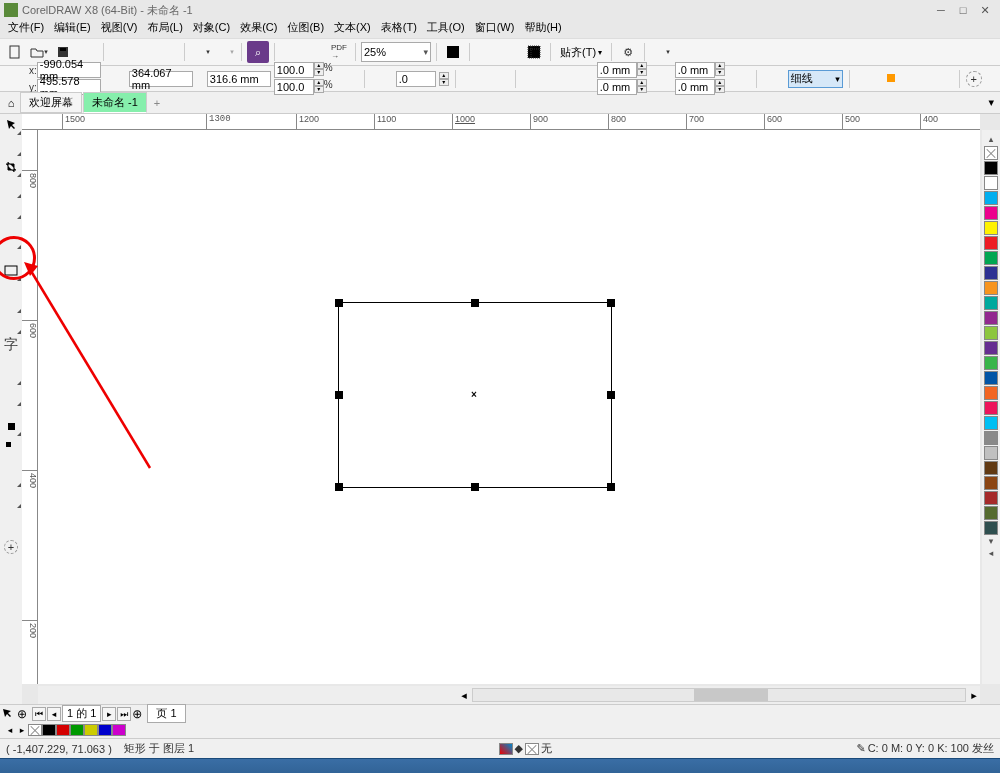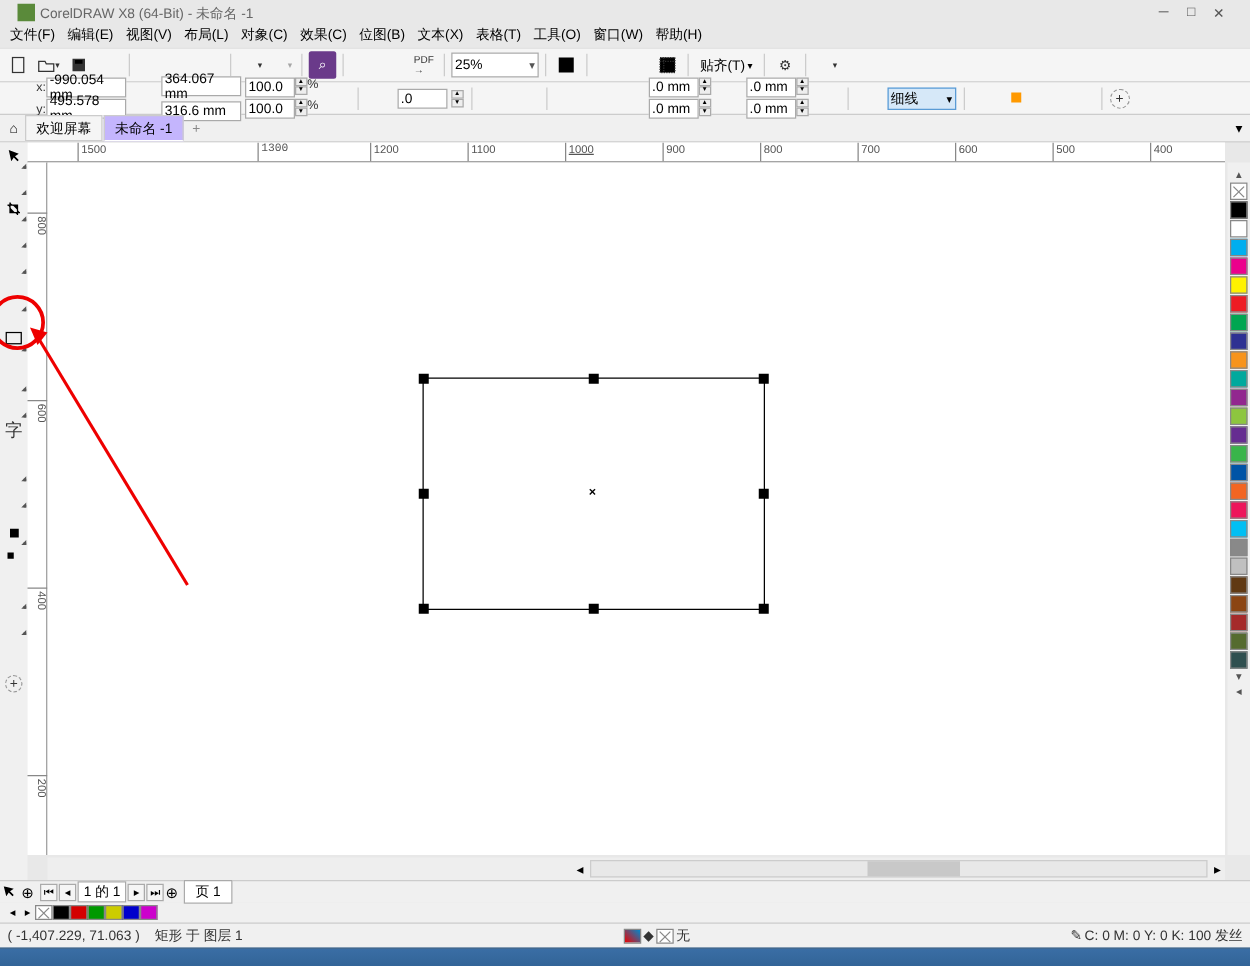--- a/index.html
+++ b/index.html
@@ -1,17 +1,17 @@
 <!DOCTYPE html>
 <html><head>
 <meta charset="utf-8">
 <style>
 *{box-sizing:border-box;margin:0;padding:0;font-family:"Microsoft YaHei",SimSun,Arial,sans-serif;font-size:11px}
 body{background:#e8e8e8;width:1000px;height:773px;overflow:hidden}
-.titlebar{height:20px;background:#e8e8e8;display:flex;align-items:center;padding:0 14px;color:#666}
+.titlebar{height:20px;background:#e8e8e8;display:flex;align-items:center;padding:0 4px;color:#666}
 .titlebar .ico{width:14px;height:14px;background:#5a8a3a;margin-right:4px}
 .titlebar .spacer{flex:1}
 .wbtn{width:22px;height:18px;display:flex;align-items:center;justify-content:center;color:#555}
 .menubar{height:18px;background:#e8e8e8;display:flex;padding:0 4px;gap:2px}
 .menubar span{padding:0 4px;color:#000;cursor:default}
 .toolbar{height:28px;background:#f5f5f5;border-top:1px solid #ddd;border-bottom:1px solid #ccc;display:flex;align-items:center;padding:0 4px;gap:2px}
 .tbtn{width:22px;height:22px;display:flex;align-items:center;justify-content:center;color:#333;border-radius:2px}
 .tsep{width:1px;height:18px;background:#ccc;margin:0 3px}
 .zoom-sel{width:70px;height:20px;border:1px solid #aaa;background:#fff;padding:0 2px;display:flex;align-items:center}
 .zoom-sel::after{content:"▾";margin-left:auto;font-size:9px;color:#555}
@@ -19,21 +19,21 @@
 .propbar .lbl{font-size:10px;color:#333}
 .pinput{width:64px;height:16px;border:1px solid #aaa;background:#fff;padding:0 2px;font-size:10px;display:flex;align-items:center}
 .pinput.s{width:40px}
 .spin{display:flex;flex-direction:column}
 .spin div{width:10px;height:7px;border:1px solid #aaa;background:#eee;font-size:6px;line-height:5px;text-align:center}
 .outline-sel{width:55px;height:18px;border:1px solid #5a9bd5;background:#d6e8f8;display:flex;align-items:center;padding:0 2px;font-size:10px}
 .outline-sel::after{content:"▾";margin-left:auto;font-size:9px}
 .tabbar{height:22px;background:#f0f0f0;border-bottom:1px solid #ccc;display:flex;align-items:center;padding:0 2px}
 .tabbar .home{width:18px;text-align:center}
 .tab{padding:2px 8px;background:#f5f5f5;border:1px solid #ccc;margin-right:1px;font-size:11px}
-.tab.active{background:#c4b5fd;border-bottom-color:#fff}
+.tab.active{background:#86efac;border-bottom-color:#fff}
 .tabbar .plus{padding:0 6px;color:#888}
 .workspace{position:relative;height:590px;display:flex}
 .toolbox{width:22px;background:#f0f0f0;display:flex;flex-direction:column;align-items:center;padding-top:2px;gap:3px}
 .tool{width:18px;height:18px;display:flex;align-items:center;justify-content:center;color:#333;position:relative}
 .tool.dd::after{content:"";position:absolute;right:-1px;bottom:-1px;border:2px solid transparent;border-right-color:#555;border-bottom-color:#555}
 .ruler-h{position:absolute;left:22px;right:20px;top:0;height:16px;background:#fff;border-bottom:1px solid #888;display:flex;overflow:hidden}
 .ruler-h .tick{position:absolute;top:0;font-size:9px;color:#555;border-left:1px solid #888;height:16px;padding-left:2px}
 .ruler-v{position:absolute;left:22px;top:16px;bottom:20px;width:16px;background:#fff;border-right:1px solid #888}
 .ruler-v .tick{position:absolute;left:0;font-size:9px;color:#555;border-top:1px solid #888;width:16px;writing-mode:vertical-rl;padding-top:2px}
 .ruler-unit{position:absolute;right:4px;top:18px;font-size:9px;color:#555}
@@ -247,21 +247,21 @@
         </div>
       </div>
   </div>
   <div class="tbtn">
       <svg width="14" height="14">
         <path d="M1 7h12M7 1v12" stroke="#333/">
           <path d="M1 5v4M13 5v4M5 1h4M5 13h4" stroke="#333/"></path>
         </path>
       </svg>
     </div>
-  <div style="display:flex;flex-direction:column;gap:4px">
+  <div style="display:flex;flex-direction:row;gap:14px">
     <div class="pinput">
         <span>364.067 mm</span>
       </div>
     <div class="pinput">
         <span>316.6 mm</span>
       </div>
   </div>
   <div style="display:flex;flex-direction:column;gap:1px">
     <div style="display:flex">
         <div class="pinput s">

